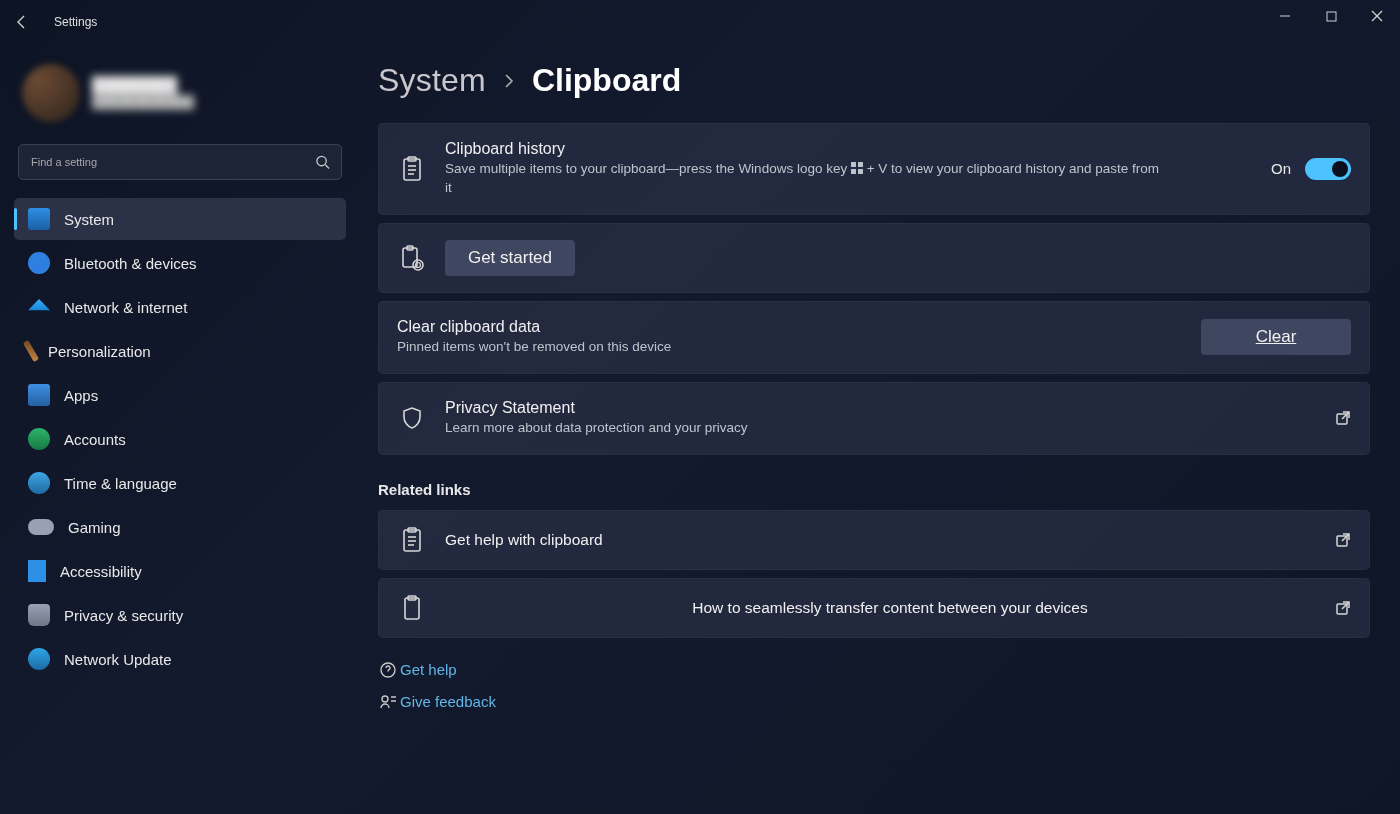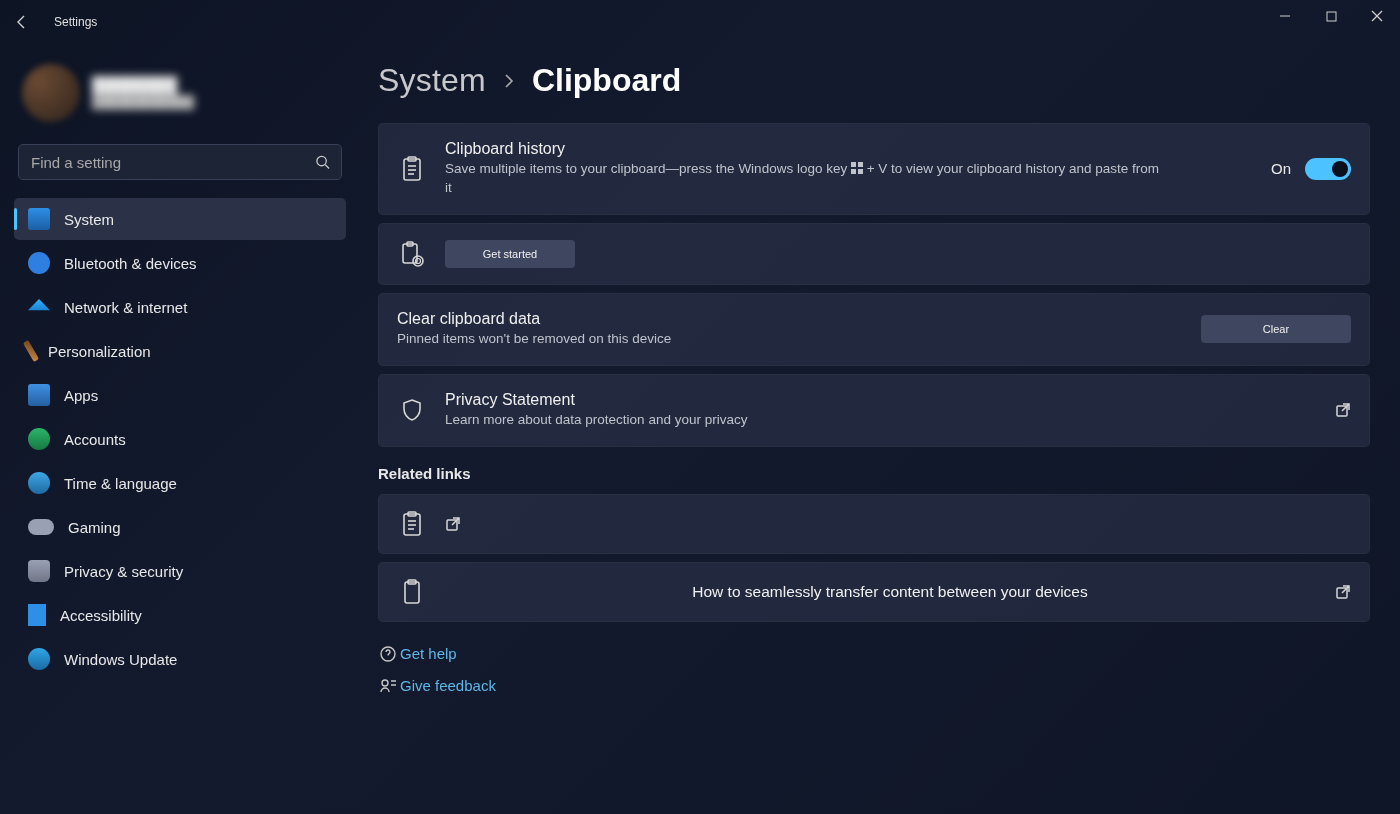--- a/index.html
+++ b/index.html
@@ -12,21 +12,21 @@
   .wc-btn { width:46px; height:32px; display:flex; align-items:center; justify-content:center; color:#cfcfcf; cursor:pointer; }
 
   .sidebar { position:absolute; left:0; top:44px; bottom:0; width:360px; padding: 10px 14px; }
   .user-area { display:flex; align-items:center; gap:12px; padding:10px 8px 18px 8px; }
   .avatar { width:58px; height:58px; border-radius:50%; background:radial-gradient(circle at 30% 30%, #6b4a33, #2c221b); filter:blur(3px); }
   .user-text { filter:blur(4px); line-height:1.3; }
   .user-name { font-size:15px; color:#e8e8e8; }
   .user-mail { font-size:12px; color:#b8b8b8; }
 
   .search-wrap { position:relative; margin:4px 4px 18px 4px; }
-  .search-input { width:100%; height:36px; background:#1d2436; border:1px solid #3a4057; border-radius:5px; padding:0 40px 0 12px; color:#cfcfcf; font-size:15px; outline:none; }
+  .search-input { width:100%; height:36px; background:#1d2436; border:1px solid #3a4057; border-radius:5px; padding:0 40px 0 12px; color:#cfcfcf; font-size:11px; outline:none; }
   .search-input::placeholder { color:#a8a8a8; }
   .search-icon { position:absolute; right:12px; top:50%; transform:translateY(-50%); color:#c8c8c8; }
 
   .nav { display:flex; flex-direction:column; gap:2px; }
   .nav-item { display:flex; align-items:center; gap:14px; height:42px; padding:0 14px; border-radius:5px; cursor:pointer; font-size:15px; color:#e8e8e8; position:relative; }
   .nav-item.active { background:#2b3248; }
   .nav-item.active::before { content:""; position:absolute; left:0; top:10px; bottom:10px; width:3px; border-radius:2px; background:#4cc2ff; }
   .nav-glyph { width:22px; height:22px; display:flex; align-items:center; justify-content:center; }
 
   
@@ -52,24 +52,24 @@
   .card { background:rgba(48,54,78,0.55); border:1px solid rgba(255,255,255,0.03); border-radius:5px; display:flex; align-items:center; padding:16px 18px; }
   .card-icon { width:30px; display:flex; justify-content:center; color:#d6d6d6; margin-right:18px; flex-shrink:0; }
   .card-body { flex:1; min-width:0; }
   .card-title { font-size:16px; color:#f0f0f0; }
   .card-desc { font-size:13.5px; color:#bfc3cc; margin-top:2px; max-width:720px; line-height:1.4; }
   .card-desc .winlogo { display:inline-block; width:12px; height:12px; vertical-align:-1px; }
   .card-action { display:flex; align-items:center; gap:14px; }
   .toggle-label { font-size:15px; color:#e8e8e8; }
   .toggle { width:46px; height:22px; background:#4cc2ff; border-radius:11px; position:relative; cursor:pointer; }
   .toggle-knob { position:absolute; right:3px; top:3px; width:16px; height:16px; border-radius:50%; background:#0b0f1e; }
-  .btn { height:28px; padding:0 22px; background:#3f465f; border:none; border-radius:4px; color:#f0f0f0; font-size:11px; cursor:pointer; min-width:130px; }
+  .btn { height:36px; padding:0 22px; background:#3f465f; border:none; border-radius:4px; color:#f0f0f0; font-size:17px; cursor:pointer; min-width:130px; }
   .open-icon { color:#d6d6d6; cursor:pointer; }
 
-  .section-title { font-size:15px; font-weight:600; color:#e8e8e8; margin:18px 0 12px 0; }
+  .section-title { font-size:15px; font-weight:600; color:#e8e8e8; margin:26px 0 12px 0; }
 
   .footer-links { margin-top:22px; display:flex; flex-direction:column; gap:12px; }
   .flink { display:flex; align-items:center; gap:2px; font-size:15px; }
   .flink .label { color:#60b6e6; cursor:pointer; }
   .flink .ficon { width:20px; height:20px; color:#c8c8c8; display:flex; align-items:center; justify-content:center; }
 
   svg { display:block; }
 </style>
 </head>
 <body>
@@ -149,30 +149,30 @@
       </div>
       <div class="nav-item">
         <span class="nav-glyph g-time"></span>
         <span>Time &amp; language</span>
       </div>
       <div class="nav-item">
         <span class="nav-glyph g-game"></span>
         <span>Gaming</span>
       </div>
       <div class="nav-item">
+        <span class="nav-glyph g-accs"></span>
+        <span>Accessibility</span>
+      </div>
+      <div class="nav-item">
         <span class="nav-glyph g-priv"></span>
         <span>Privacy &amp; security</span>
       </div>
       <div class="nav-item">
-        <span class="nav-glyph g-accs"></span>
-        <span>Accessibility</span>
-      </div>
-      <div class="nav-item">
         <span class="nav-glyph g-upd"></span>
-        <span>Windows Update</span>
+        <span>Network Update</span>
       </div>
     </div>
   </div>
 
   <div class="main">
     <div class="breadcrumb">
       <span class="bc-parent">System</span>
       <span class="bc-sep">
         <svg width="14" height="14" viewBox="0 0 14 14" fill="none" stroke="currentColor" stroke-width="1.6">
             <path d="M4 1l6 6-6 6"></path>
@@ -225,21 +225,21 @@
           <button class="btn">Get started</button>
         </div>
       </div>
 
       <div class="card">
         <div class="card-body" style="margin-left:0;">
           <div class="card-title">Clear clipboard data</div>
           <div class="card-desc">Pinned items won't be removed on this device</div>
         </div>
         <div class="card-action">
-          <button class="btn" style="min-width:150px;">Clear</button>
+          <button class="btn" style="min-width:150px;text-decoration:underline;">Clear</button>
         </div>
       </div>
 
       <div class="card">
         <div class="card-icon">
           <svg width="22" height="24" viewBox="0 0 22 24" fill="none" stroke="currentColor" stroke-width="1.6">
               <path d="M11 2l8 3v6c0 5-3.4 9.4-8 11-4.6-1.6-8-6-8-11V5l8-3z"></path>
             </svg>
         </div>
         <div class="card-body">
@@ -263,20 +263,23 @@
       <div class="card">
         <div class="card-icon">
           <svg width="22" height="26" viewBox="0 0 22 26" fill="none" stroke="currentColor" stroke-width="1.6">
               <rect x="3" y="3" width="16" height="21" rx="2"></rect>
               <rect x="7" y="1" width="8" height="4" rx="1"></rect>
               <line x1="7" y1="10" x2="15" y2="10"></line>
               <line x1="7" y1="14" x2="15" y2="14"></line>
               <line x1="7" y1="18" x2="13" y2="18"></line>
             </svg>
         </div>
+        <div class="card-body">
+          <div class="card-title" style="font-size:15.5px;">Get help with clipboard</div>
+        </div>
         <div class="card-action">
           <span class="open-icon">
             <svg width="16" height="16" viewBox="0 0 16 16" fill="none" stroke="currentColor" stroke-width="1.5">
                 <rect x="2" y="4" width="10" height="10" rx="1"></rect>
                 <path d="M8 2h6v6M14 2L7 9"></path>
               </svg>
           </span>
         </div>
       </div>
 

